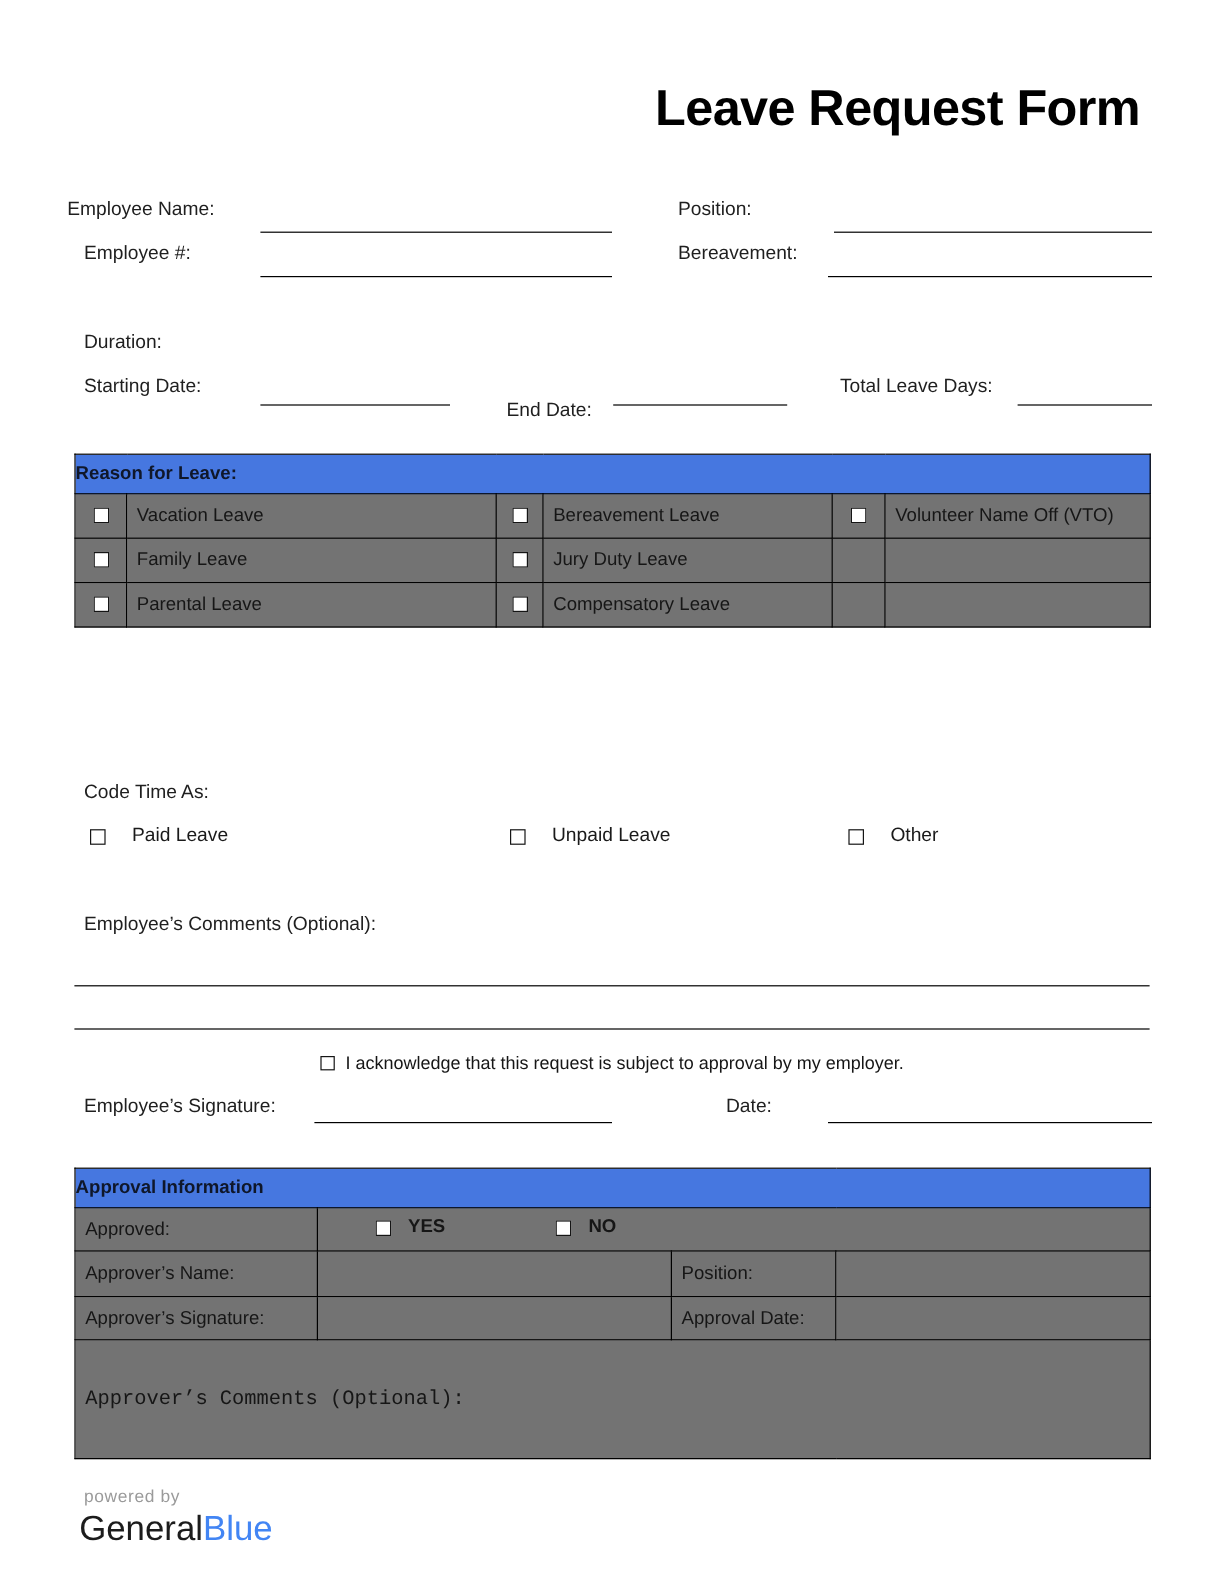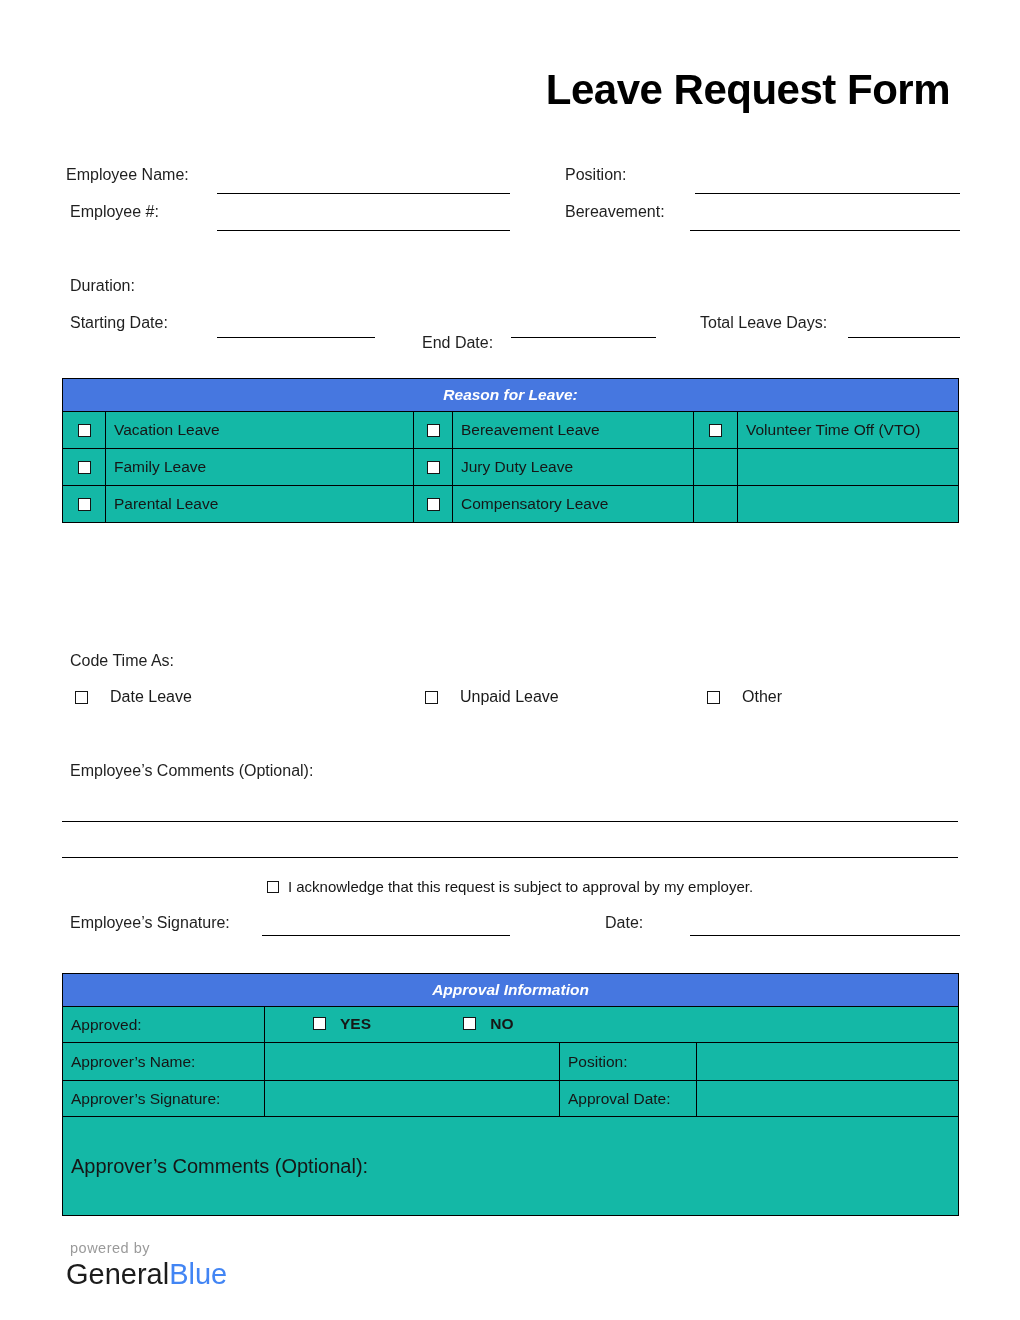--- a/index.html
+++ b/index.html
@@ -37,48 +37,48 @@
     display:inline-block;width:13px;height:13px;
     border:1.5px solid #151515;background:#fff;vertical-align:middle;flex:none;
   }
   .cb.small{width:12px;height:12px;margin-right:9px;margin-top:-3px;}
   
   table.form-table{
     position:absolute;border-collapse:collapse;table-layout:fixed;width:896px;
     font-size:15.5px;color:#161616;
   }
   table.form-table th{
-    background:var(--header-blue);color:#ffffff;font-weight:700;font-size:15.5px;
-    text-align:center;height:33px;border:1px solid #000;font-style:italic;
+    background:var(--header-blue);color:#0f172a;font-weight:700;font-size:15.5px;
+    text-align:left;height:33px;border:1px solid #000;
   }
   table.form-table td{
-    border:1px solid #000;padding:2px 8px;vertical-align:middle;background:#14b8a6;
+    border:1px solid #000;padding:2px 8px;vertical-align:middle;background:#737373;
   }
   td.cbcell{text-align:center;padding:2px 0;}
   td.lblcell{padding-left:10px;line-height:20px;}
   .opt{display:flex;align-items:center;}
   .opt .optlbl{margin-left:22px;font-size:16px;}
   .yn-group{display:inline-flex;align-items:center;margin-right:48px;padding-left:40px;}
   .yn-group .optlbl{margin-left:14px;font-weight:700;font-size:15.5px;}
   .ack{left:0;top:878px;width:1020px;text-align:center;font-size:15px;color:#161616;}
-  td.comments-cell{vertical-align:top;padding:8px 8px;font-size:20px;}
+  td.comments-cell{vertical-align:top;padding:8px 8px;font-size:17px;font-family:Liberation Mono, monospace;}
   
   .powered{position:absolute;left:70px;top:1240px;font-size:14.5px;color:#9a9a9a;letter-spacing:0.5px;}
   .brand{position:absolute;left:66px;top:1258px;font-size:29px;letter-spacing:0;}
   .brand .brand-black{color:#1c1c1c;}
   .brand .brand-blue{color:var(--brand-blue);}
 </style>
 </head>
 <body>
 
 <div class="page">
 
   <h1 class="title">Leave Request Form</h1>
 
-  <span class="lbl" style="left:66px;top:164px">Employee Name:</span>
+  <span class="lbl" style="left:56px;top:164px">Employee Name:</span>
   <input class="line" style="left: 217px; top: 168px; width: 293px;">
   <span class="lbl" style="left:565px;top:164px">Position:</span>
   <input class="line" style="left: 695px; top: 168px; width: 265px;">
 
   <span class="lbl" style="left:70px;top:201px">Employee #:</span>
   <input class="line" style="left: 217px; top: 205px; width: 293px;">
   <span class="lbl" style="left:565px;top:201px">Bereavement:</span>
   <input class="line" style="left: 690px; top: 205px; width: 270px;">
 
   <span class="lbl bold" style="left:70px;top:275px">Duration:</span>
@@ -101,21 +101,21 @@
     <tbody>
         <tr>
           <th colspan="6">Reason for Leave:</th>
         </tr>
     <tr style="height:37px">
       <td class="cbcell"><span class="cb"></span></td>
       <td class="lblcell"><span>Vacation Leave</span></td>
       <td class="cbcell"><span class="cb"></span></td>
       <td class="lblcell"><span>Bereavement Leave</span></td>
       <td class="cbcell"><span class="cb"></span></td>
-      <td class="lblcell"><span>Volunteer Time Off (VTO)</span></td>
+      <td class="lblcell"><span>Volunteer Name Off (VTO)</span></td>
     </tr>
     <tr style="height:37px">
       <td class="cbcell"><span class="cb"></span></td>
       <td class="lblcell"><span>Family Leave</span></td>
       <td class="cbcell"><span class="cb"></span></td>
       <td class="lblcell"><span>Jury Duty Leave</span></td>
       <td class="cbcell"></td>
       <td class="lblcell"><span></span></td>
     </tr>
     <tr style="height:37px">
@@ -125,21 +125,21 @@
       <td class="lblcell"><span>Compensatory Leave</span></td>
       <td class="cbcell"></td>
       <td class="lblcell"><span></span></td>
     </tr>
   </tbody>
     </table>
 
   <span class="lbl bold" style="left:70px;top:650px">Code Time As:</span>
   <div class="abs opt" style="left:75px;top:688px">
     <span class="cb"></span>
-    <span class="optlbl">Date Leave</span>
+    <span class="optlbl">Paid Leave</span>
   </div>
   <div class="abs opt" style="left:425px;top:688px">
     <span class="cb"></span>
     <span class="optlbl">Unpaid Leave</span>
   </div>
   <div class="abs opt" style="left:707px;top:688px">
     <span class="cb"></span>
     <span class="optlbl">Other</span>
   </div>
 

